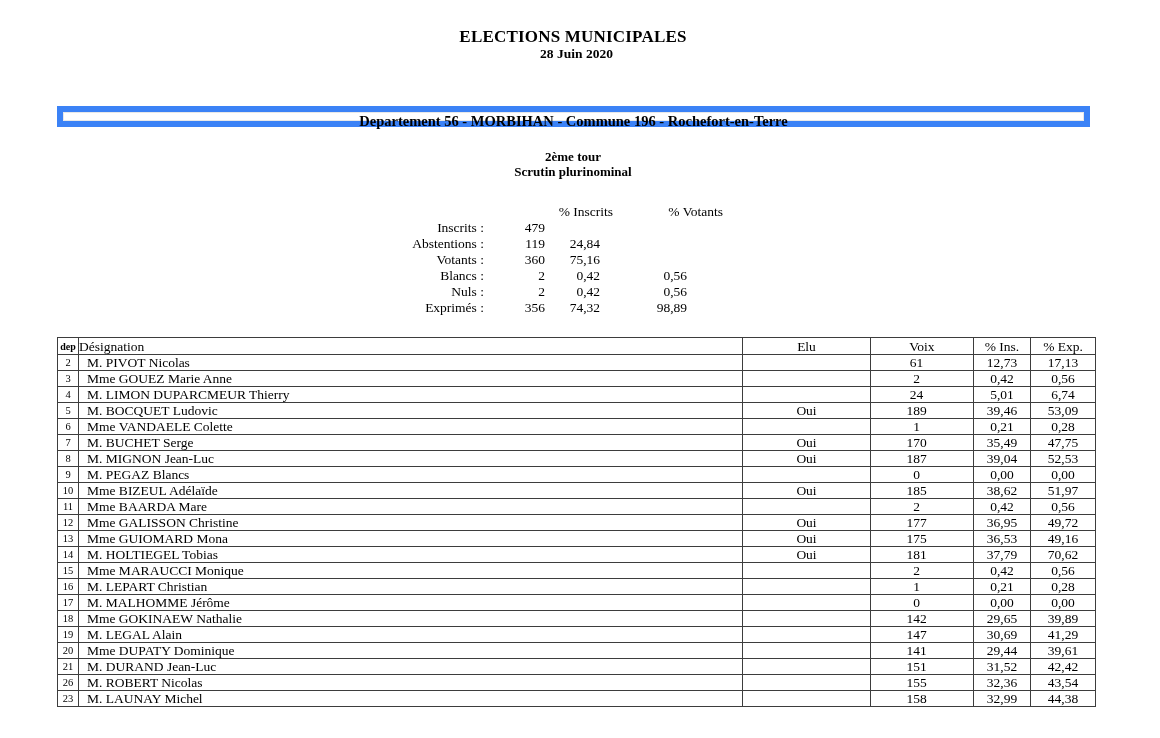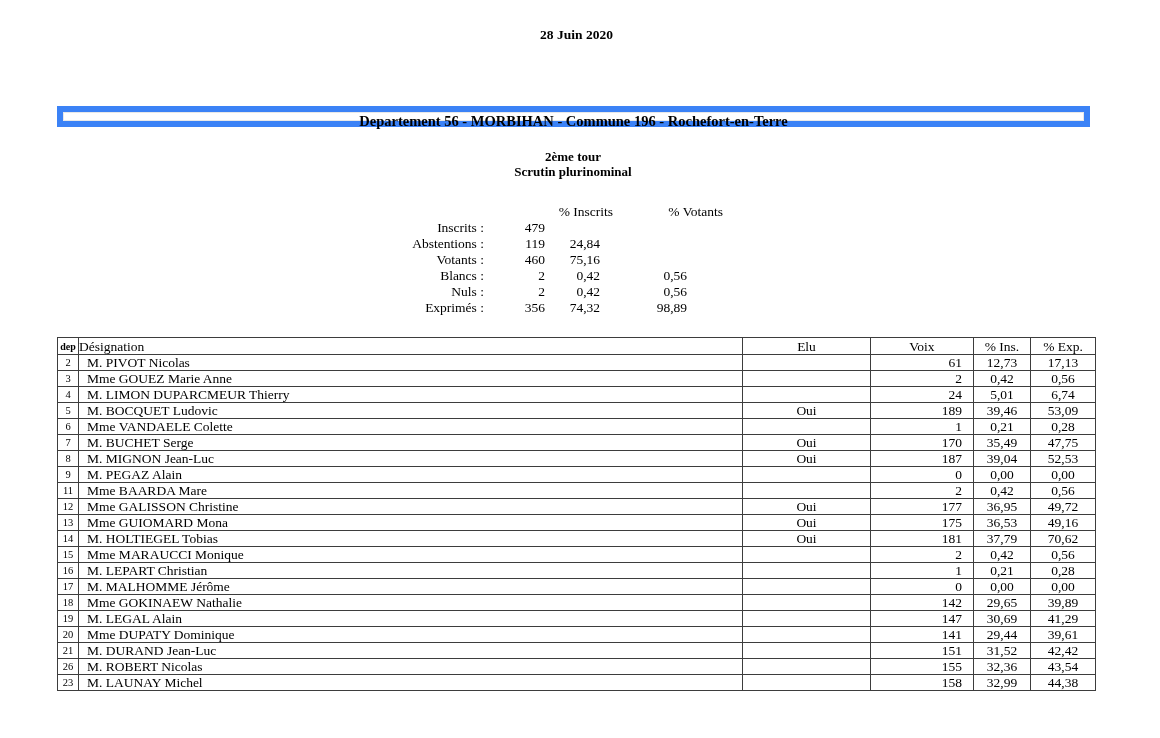--- a/index.html
+++ b/index.html
@@ -54,34 +54,35 @@
     vertical-align: middle;
     overflow: hidden;
     white-space: nowrap;
   }
   .results th { font-weight: normal; text-align: center; height: 17px; }
   .results th.c-dep { font-size: 10px; font-weight: bold; }
   .results td.c-dep { font-size: 10.5px; text-align: center; }
   .results .c-designation { text-align: left; padding-left: 8px; }
   .results th.c-designation { padding-left: 0; }
   .results .c-elu { text-align: center; }
-  .results .c-voix { text-align: right; padding-right: 11px; }
+  .results .c-voix { text-align: center; padding-right: 11px; }
   .results th.c-voix { text-align: center; padding-right: 0; }
   .results .c-pins, .results .c-pexp { text-align: center; }
   col.w-dep { width: 21px; }
   col.w-designation { width: 664px; }
   col.w-elu { width: 128px; }
   col.w-voix { width: 103px; }
   col.w-pins { width: 57px; }
   col.w-pexp { width: 65px; }
 </style>
 </head>
 <body>
 
 <div class="abs title-block">
+  <div class="title-main">ELECTIONS MUNICIPALES</div>
   <div class="title-date">28 Juin 2020</div>
 </div>
 
 <div class="abs dept-box">
   <span>Departement 56 - MORBIHAN - Commune 196 - Rochefort-en-Terre</span>
 </div>
 
 <div class="abs round-block">
   <div class="round-line">2ème tour</div>
   <div class="round-line">Scrutin plurinominal</div>
@@ -103,21 +104,21 @@
       <div class="p-val-vot"></div>
     </div>
       <div class="p-row">
       <div>Abstentions :</div>
       <div>119</div>
       <div class="p-val-ins">24,84</div>
       <div class="p-val-vot"></div>
     </div>
       <div class="p-row">
       <div>Votants :</div>
-      <div>460</div>
+      <div>360</div>
       <div class="p-val-ins">75,16</div>
       <div class="p-val-vot"></div>
     </div>
       <div class="p-row">
       <div>Blancs :</div>
       <div>2</div>
       <div class="p-val-ins">0,42</div>
       <div class="p-val-vot">0,56</div>
     </div>
       <div class="p-row">
@@ -207,27 +208,35 @@
       <tr>
       <td class="c-dep">8</td>
       <td class="c-designation">M. MIGNON Jean-Luc</td>
       <td class="c-elu">Oui</td>
       <td class="c-voix">187</td>
       <td class="c-pins">39,04</td>
       <td class="c-pexp">52,53</td>
     </tr>
       <tr>
       <td class="c-dep">9</td>
-      <td class="c-designation">M. PEGAZ Alain</td>
+      <td class="c-designation">M. PEGAZ Blancs</td>
       <td class="c-elu"></td>
       <td class="c-voix">0</td>
       <td class="c-pins">0,00</td>
       <td class="c-pexp">0,00</td>
     </tr>
       <tr>
+      <td class="c-dep">10</td>
+      <td class="c-designation">Mme BIZEUL Adélaïde</td>
+      <td class="c-elu">Oui</td>
+      <td class="c-voix">185</td>
+      <td class="c-pins">38,62</td>
+      <td class="c-pexp">51,97</td>
+    </tr>
+      <tr>
       <td class="c-dep">11</td>
       <td class="c-designation">Mme BAARDA Mare</td>
       <td class="c-elu"></td>
       <td class="c-voix">2</td>
       <td class="c-pins">0,42</td>
       <td class="c-pexp">0,56</td>
     </tr>
       <tr>
       <td class="c-dep">12</td>
       <td class="c-designation">Mme GALISSON Christine</td>

